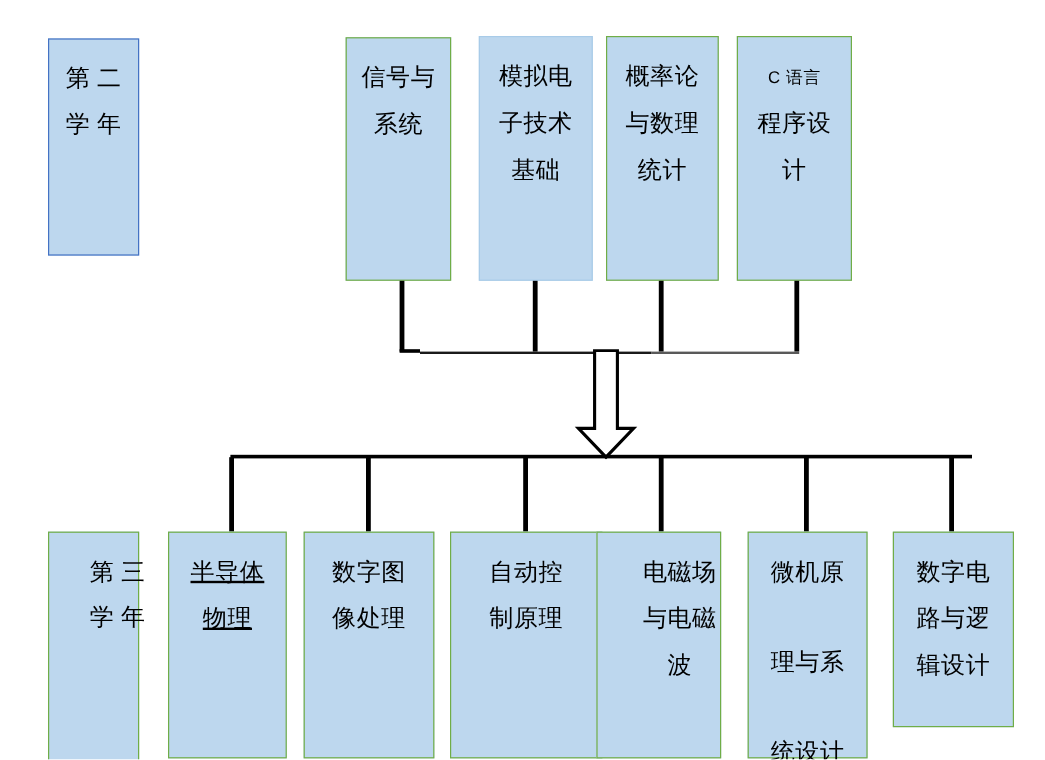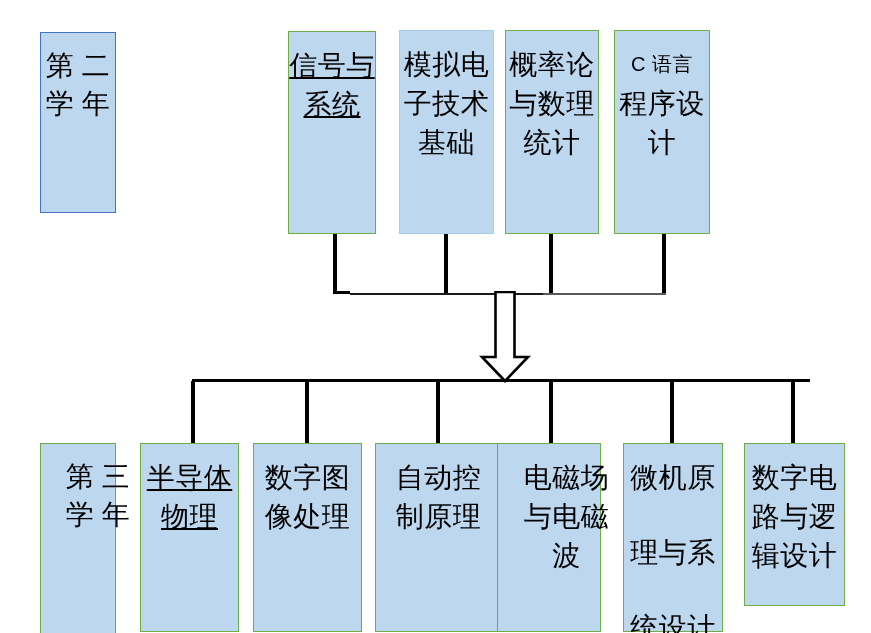--- a/index.html
+++ b/index.html
@@ -28,31 +28,31 @@
     flex-direction: column;
     align-items: center;
     justify-content: flex-start;
     padding-top: 14px;
   }
   .box.border-blue   { border-color: #4472c4; }
   .box.border-green  { border-color: #70ad47; }
   .box.border-faint  { border-color: #a8cbe8; }
   .box .line {
     display: block;
-    font-size: 28px;
+    font-size: 20px;
     line-height: 39px;
     color: #000000;
     letter-spacing: 0.5px;
     white-space: nowrap;
     text-align: center;
   }
   .box.yeartag .line { line-height: 38px; }
   .box .line.latin {
     font-family: "Liberation Sans", "DejaVu Sans", sans-serif;
-    font-size: 20px;
+    font-size: 14px;
   }
   
   .stroke {
     position: absolute;
     background: #000000;
   }
   .stroke.thin { background: #1a1a1a; }
   .stroke.grey { background: #595959; }
   
   .block-arrow {
@@ -62,21 +62,21 @@
 </head>
 <body>
 
 <div id="canvas">
 
   <div class="box yeartag border-blue" style="left:40px; top:32px; width:76px; height:181px;">
     <span class="line">第 二</span>
     <span class="line">学 年</span>
   </div>
 
-  <div class="box border-green" style="left:288px; top:31px; width:88px; height:203px;text-decoration:underline;">
+  <div class="box border-green" style="left:288px; top:31px; width:88px; height:203px;">
     <span class="line">信号与</span>
     <span class="line">系统</span>
   </div>
 
   <div class="box border-faint" style="left:399px; top:30px; width:95px; height:204px;">
     <span class="line">模拟电</span>
     <span class="line">子技术</span>
     <span class="line">基础</span>
   </div>
 

